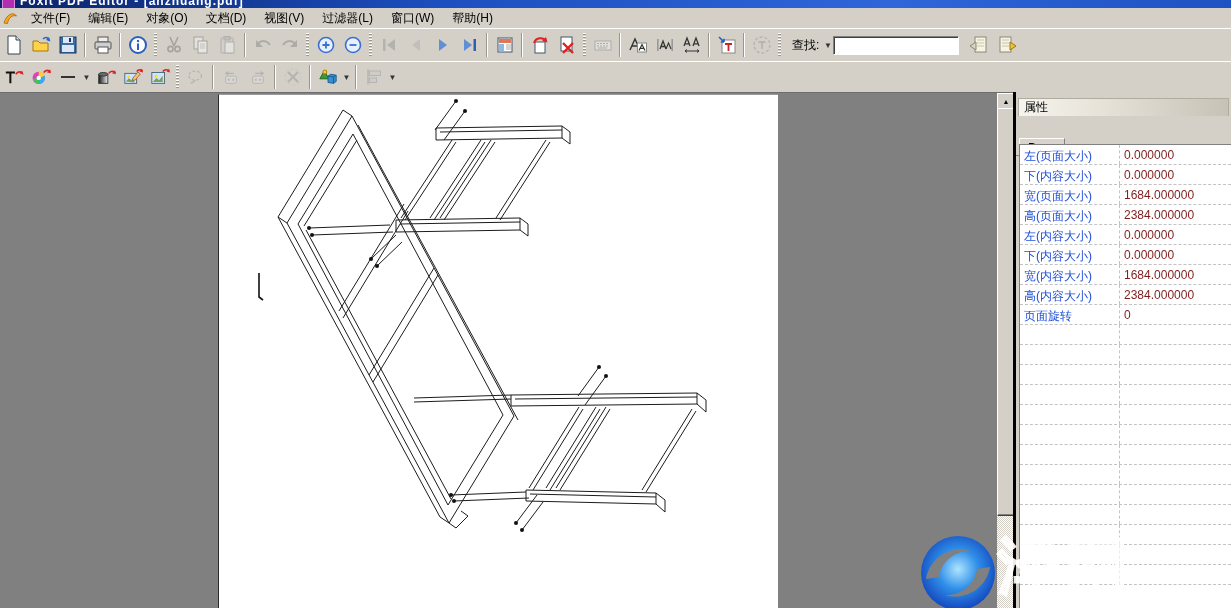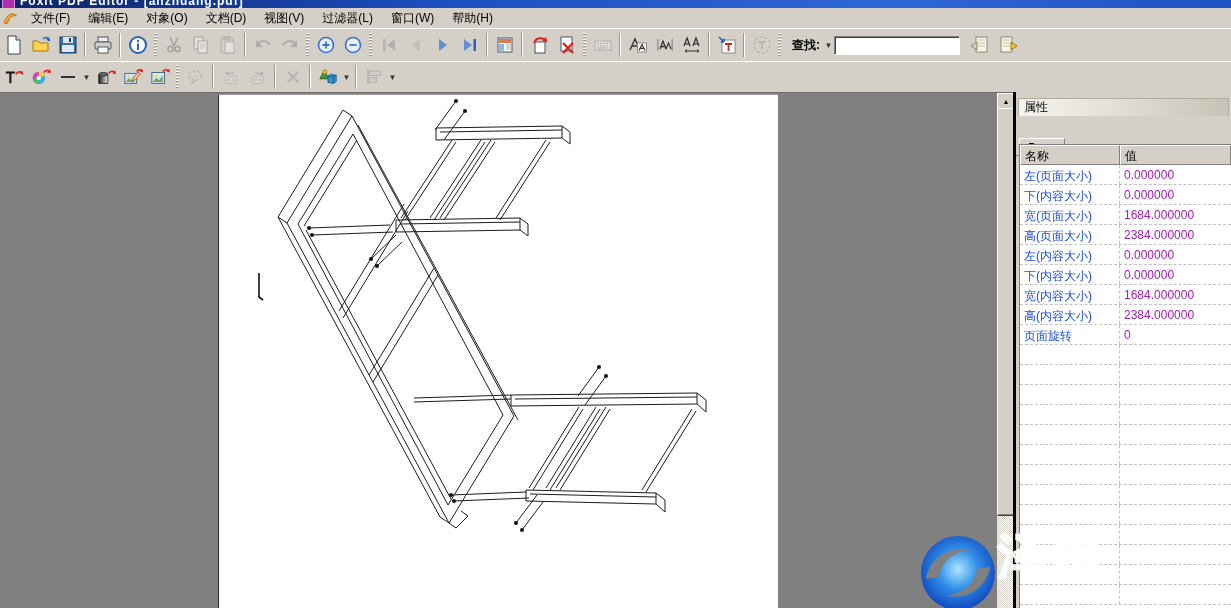--- a/index.html
+++ b/index.html
@@ -24,21 +24,21 @@
   #toolbar-edit{top:61px;height:30px;border-top:1px solid #fff;border-bottom:1px solid #808080;box-shadow:0 1px 0 #565656;}
   .tbtn{width:27px;height:26px;display:flex;align-items:center;justify-content:center;flex:0 0 auto;}
   .tbtn svg{width:20px;height:20px;display:block;}
   .tbtn.disabled svg{filter:grayscale(1);opacity:.5;}
   .tsep{width:0;height:24px;border-left:1px solid #9a968a;border-right:1px solid #fff;margin:0 3px;flex:0 0 auto;}
   .thandle{width:3px;height:24px;margin:0 3px;flex:0 0 auto;
            background-image:repeating-linear-gradient(180deg,#fff 0 1px,#9a968a 1px 2px,#d4d0c8 2px 3px);}
   .tcaret{width:11px;height:22px;display:flex;align-items:center;justify-content:center;font-size:8px;color:#333;flex:0 0 auto;}
 
   .findwrap{display:flex;align-items:center;margin-left:4px;}
-  .findlabel{margin:0 3px 0 4px;white-space:nowrap;font-weight:bold;}
+  .findlabel{margin:0 3px 0 4px;white-space:nowrap;}
   .findinput{width:118px;height:17px;border:1px solid #808080;border-right-color:#fff;border-bottom-color:#fff;
              box-shadow:inset 1px 1px 0 #404040;background:#fff;font-size:12px;padding:0 3px;margin-right:6px;}
   .findbtn{width:26px;height:24px;display:flex;align-items:center;justify-content:center;margin-right:4px;}
   .findbtn svg{width:20px;height:20px;}
 
   
   .canvas{position:absolute;top:92px;left:0;width:1014px;height:516px;background:#808080;border-top:1px solid #6d6d6d;}
   .page{position:absolute;left:218px;top:1px;width:559px;height:515px;background:#fff;
         border-left:1px solid #2a2a2a;border-top:1px solid #9a9a9a;}
   .page svg{display:block;width:559px;height:515px;}
@@ -67,26 +67,26 @@
               border-left:1px solid #808080;border-top:1px solid #808080;}
   .phead{display:flex;height:20px;}
   .phcell{background:#d4d0c8;border-top:1px solid #fff;border-left:1px solid #fff;
           border-right:1px solid #808080;border-bottom:1px solid #808080;
           padding:2px 4px;box-sizing:border-box;font-size:12px;}
   .phname{width:100px;flex:0 0 auto;}
   .phval{flex:1;}
   .prow{display:flex;height:20px;box-sizing:border-box;border-bottom:1px dashed #c2c2c2;}
   .pname{width:100px;flex:0 0 auto;color:#1d4ed8;padding:3px 4px;box-sizing:border-box;
          border-right:1px dashed #c2c2c2;overflow:hidden;white-space:nowrap;}
-  .pval{flex:1;color:#a21caf;padding:3px 4px;box-sizing:border-box;overflow:hidden;white-space:nowrap;}
+  .pval{flex:1;color:#7f1d1d;padding:3px 4px;box-sizing:border-box;overflow:hidden;white-space:nowrap;}
 
   
   .wm{position:absolute;z-index:50;pointer-events:none;}
   .wm-logo{left:918px;top:528px;width:80px;height:90px;}
-  .wm-text{left:998px;top:524px;font-size:49px;font-weight:bold;letter-spacing:6px;
+  .wm-text{left:998px;top:524px;font-size:62px;font-weight:bold;letter-spacing:6px;
            color:transparent;-webkit-text-stroke:2px rgba(255,255,255,.92);white-space:nowrap;}
 </style>
 </head>
 <body>
 
 <div class="screen">
 
   <div class="titlebar">
     <div class="tico"></div>
     <div class="ttext">Foxit PDF Editor - [anzhuang.pdf]</div>
@@ -499,24 +499,20 @@
   <div class="divider"></div>
 
   <div class="panel">
     <div class="prop-titlebar">
       <span>属性</span>
     </div>
     <div class="prop-tabs">
       <span class="prop-tab">Page</span>
     </div>
     <div class="prop-table">
-      <div class="phead">
-        <span class="phcell phname">名称</span>
-        <span class="phcell phval">值</span>
-      </div>
       <div id="prop-rows">
           <div class="prow">
             <span class="pname">左(页面大小)</span>
             <span class="pval">0.000000</span>
           </div>
           <div class="prow">
             <span class="pname">下(内容大小)</span>
             <span class="pval">0.000000</span>
           </div>
           <div class="prow">

